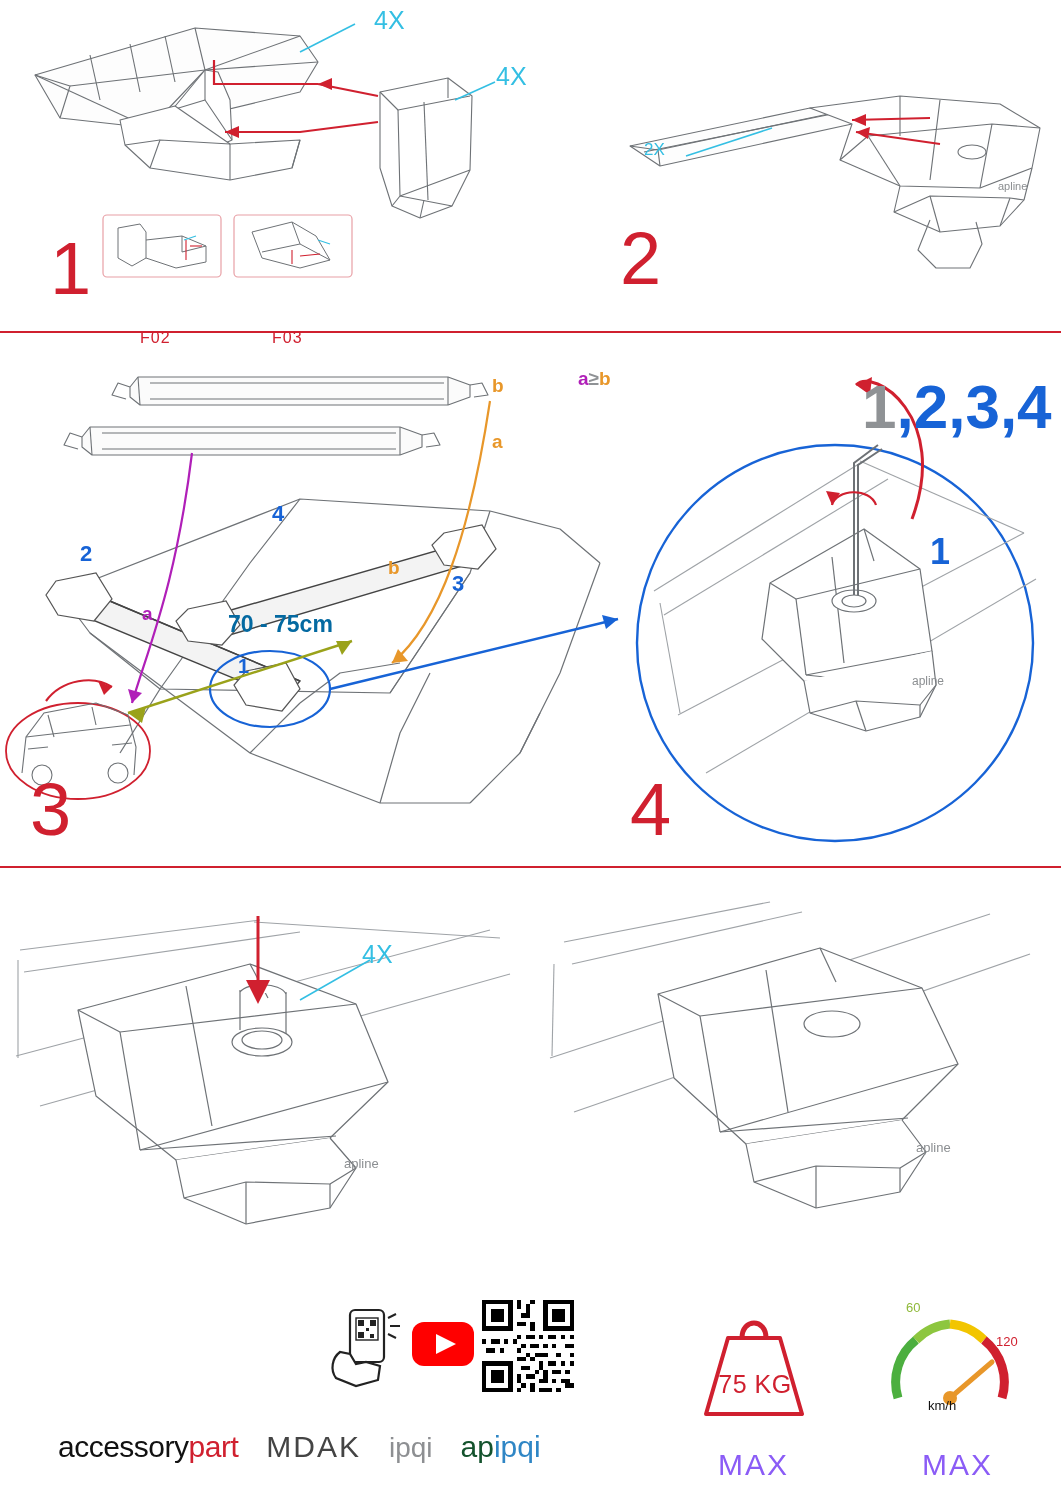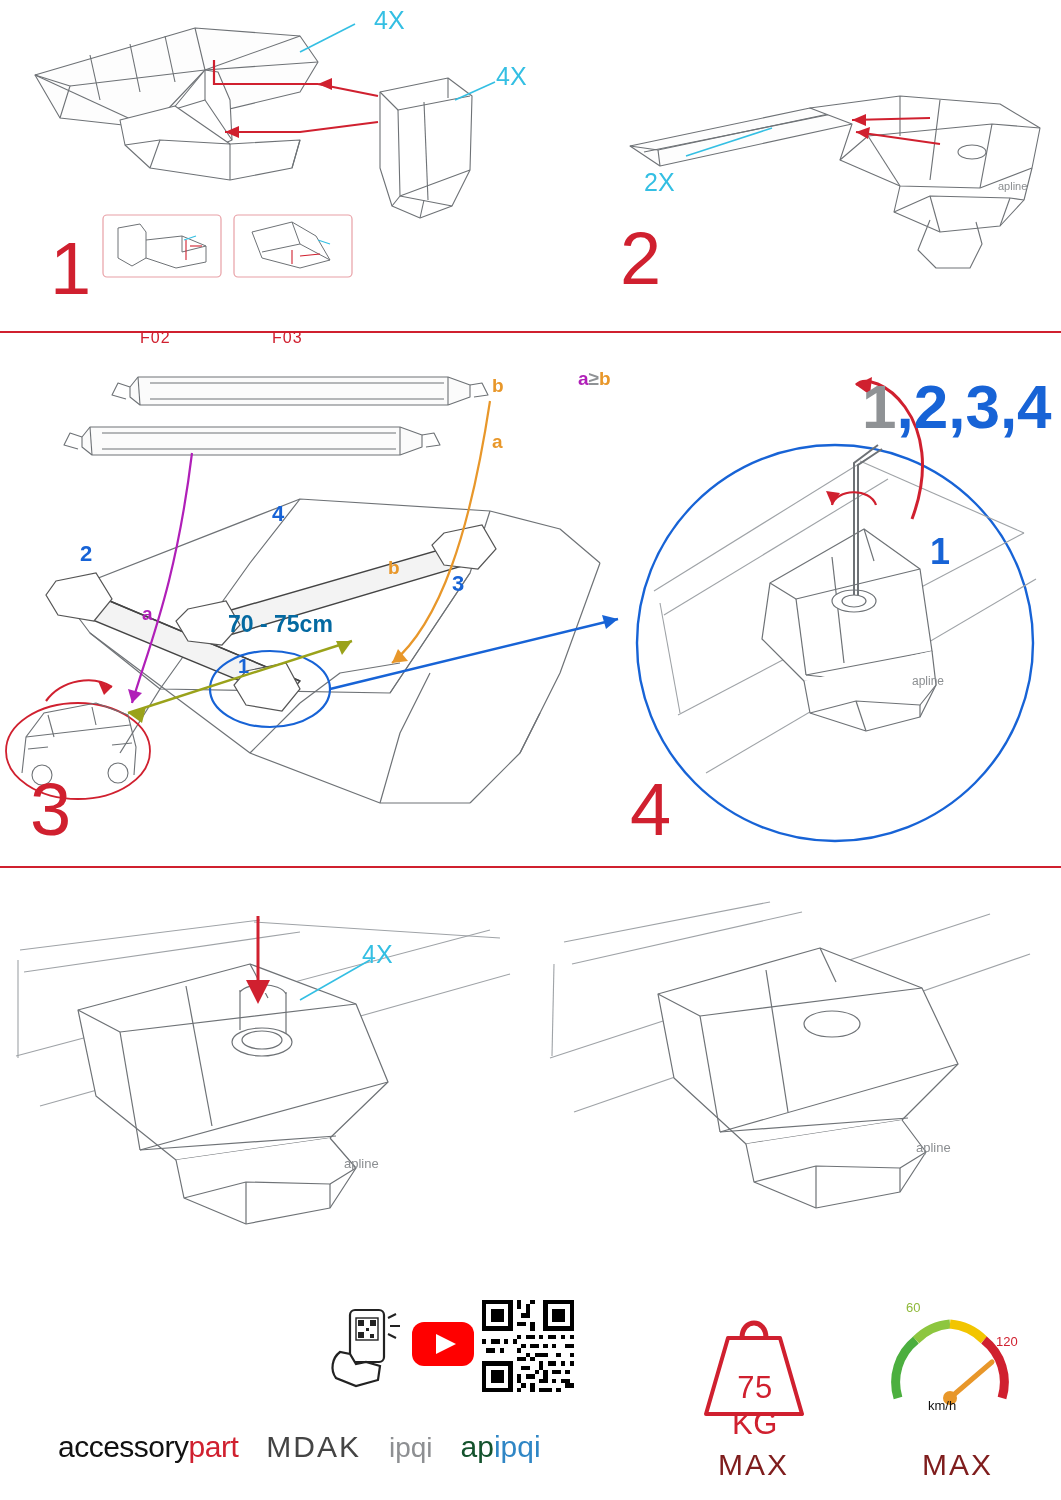--- a/index.html
+++ b/index.html
@@ -88,27 +88,27 @@
   .logo-apline {
     font-size: 30px;
     letter-spacing: 0px;
   }
   .logo-apline .a { color: #14532d; }
   .logo-apline .b { color: #2f86c5; }
 
   .maxlabel {
     position: absolute;
     font-size: 30px;
-    color: #7f1d1d;
+    color: #8b5cf6;
     letter-spacing: 2px;
   }
   .weight-text {
     position: absolute;
     color: #d0202f;
-    font-size: 31px;
+    font-size: 25px;
     letter-spacing: 0.5px;
   }
   .kmh {
     position: absolute;
     font-size: 13px;
     color: #111;
   }
   .speed-tick {
     position: absolute;
     font-size: 13px;
@@ -259,21 +259,21 @@
       </g>
 
       <g stroke="#d0202f" stroke-width="2.2" fill="none">
         <path d="M330 118 L252 120"></path>
         <path d="M340 144 L256 132"></path>
       </g>
       <polygon points="252,120 266,114 266,126" fill="#d0202f"></polygon>
       <polygon points="256,132 270,127 268,139" fill="#d0202f"></polygon>
       <text x="398" y="190" font-family="Liberation Sans" font-size="11" fill="#8b8e91">apline</text>
     </svg>
-    <div class="lbl cyan" style="left:44px;top:140px;font-size:25px;margin-top:28px;">2X</div>
+    <div class="lbl cyan" style="left:44px;top:140px;font-size:17px;">2X</div>
     <div class="step-num" style="left:20px;top:222px;">2</div>
   </div>
 
   <div class="panel" style="left:0;top:333px;width:620px;height:533px;">
     <svg width="620" height="533" viewBox="0 0 620 533">
       <g fill="none" stroke="#6e7276" stroke-width="1.1" stroke-linejoin="round">
 
         <path d="M130 54 L138 44 L448 44 L470 52 L470 64 L448 72 L140 72 L130 64 Z" fill="#fbfbfb"></path>
         <path d="M138 44 L140 72"></path>
         <path d="M448 44 L448 72"></path>

